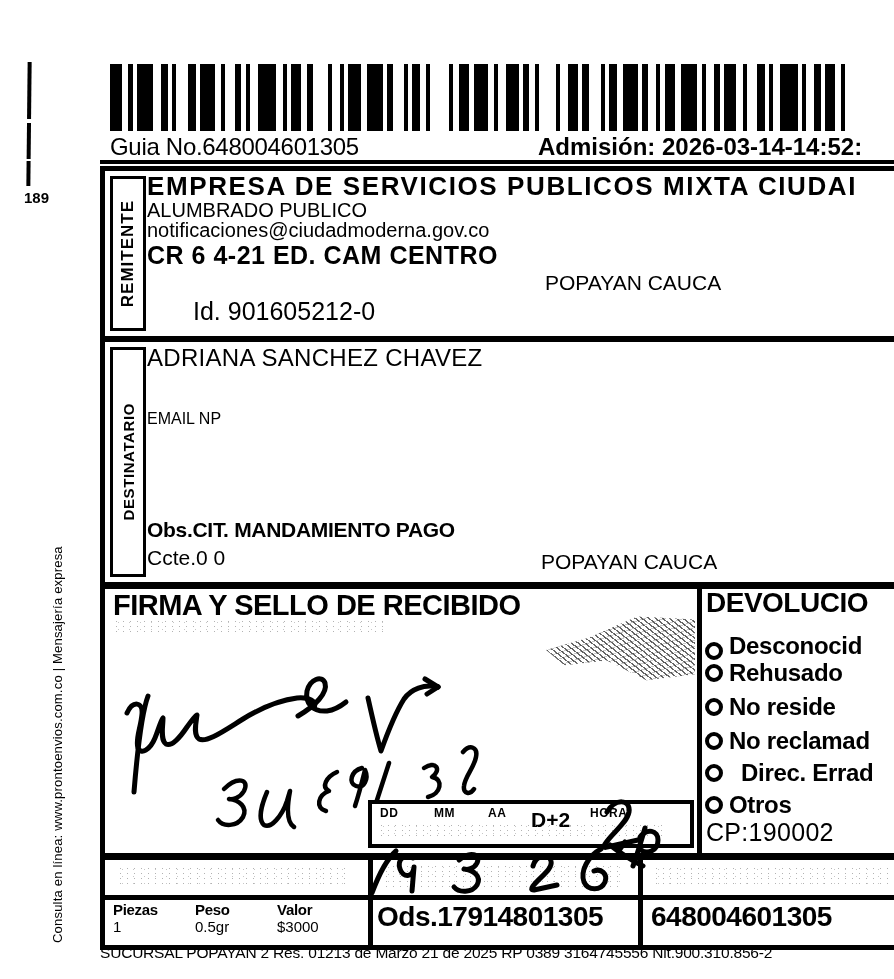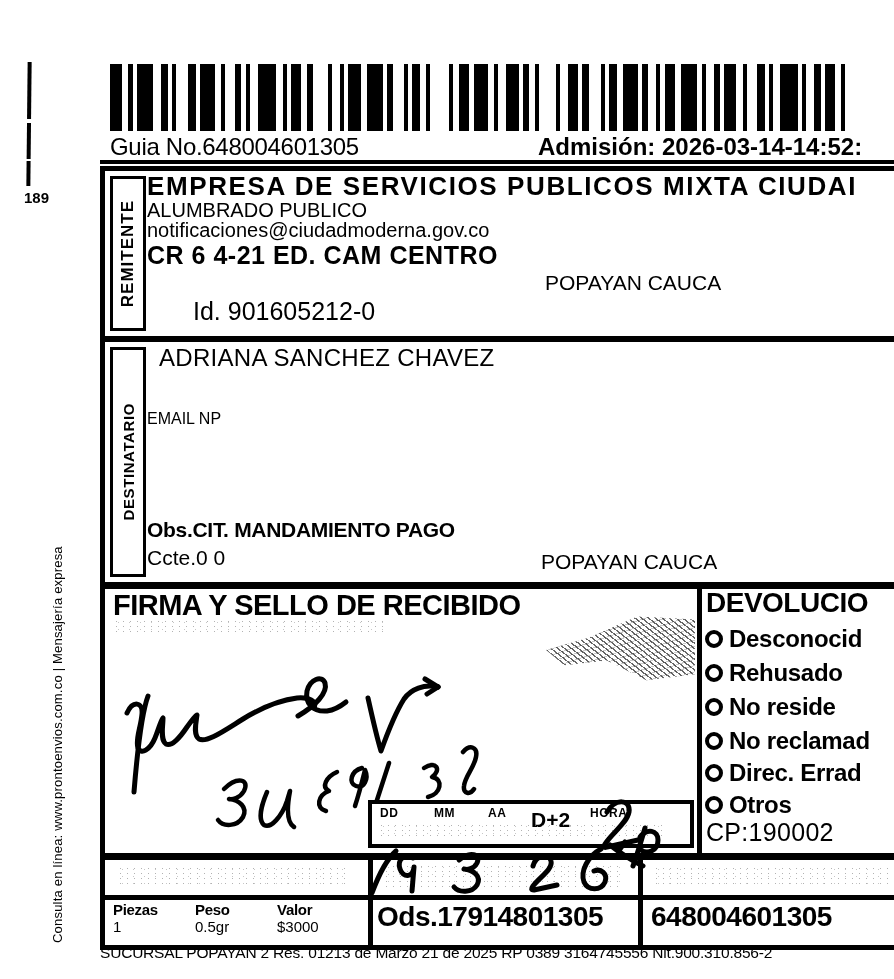--- a/index.html
+++ b/index.html
@@ -150,21 +150,21 @@
     <div class="abs nowrap" style="left:42px;top:48px;font-size:20px;">notificaciones@ciudadmoderna.gov.co</div>
     <div class="abs nowrap b" style="left:42px;top:70px;font-size:25px;letter-spacing:.5px;">CR 6  4-21 ED. CAM CENTRO</div>
     <div class="abs nowrap" style="left:440px;top:100px;font-size:21px;">POPAYAN CAUCA</div>
     <div class="abs nowrap" style="left:42px;top:126px;font-size:25px;margin-left:46px;">Id. 901605212-0</div>
   </div>
 
   <div class="abs box dest">
     <div class="vstrip">
       <span>DESTINATARIO</span>
     </div>
-    <div class="abs nowrap" style="left:42px;top:2px;font-size:24px;letter-spacing:.3px;margin-left:12px;">ADRIANA SANCHEZ CHAVEZ</div>
+    <div class="abs nowrap" style="left:42px;top:2px;font-size:24px;letter-spacing:.3px;">ADRIANA SANCHEZ CHAVEZ</div>
     <div class="abs nowrap" style="left:42px;top:68px;font-size:16px;">EMAIL NP</div>
     <div class="abs nowrap b" style="left:42px;top:176px;font-size:21px;letter-spacing:-.3px;">Obs.CIT. MANDAMIENTO PAGO</div>
     <div class="abs nowrap" style="left:42px;top:204px;font-size:21px;">Ccte.0 0</div>
     <div class="abs nowrap" style="left:436px;top:208px;font-size:21px;">POPAYAN CAUCA</div>
   </div>
 
   <div class="abs box firma">
     <div class="abs firma-title nowrap">FIRMA Y SELLO DE RECIBIDO</div>
     <div class="abs speckle" style="left:8px;top:30px;width:275px;height:15px;"></div>
     <div class="abs smudge"></div>
@@ -173,37 +173,37 @@
       <span class="hdrs" style="left:8px;">DD</span>
       <span class="hdrs" style="left:62px;">MM</span>
       <span class="hdrs" style="left:116px;">AA</span>
       <span class="hdrs" style="left:218px;">HORA</span>
       <span class="sp speckle"></span>
     </div>
   </div>
 
   <div class="abs box devol">
     <div class="abs devol-title nowrap">DEVOLUCIO</div>
-    <div class="opt" style="top:36px;">
+    <div class="opt" style="top:43px;align-items:flex-end;">
       <span class="ring"></span>
       <span class="lbl">Desconocid</span>
     </div>
     <div class="opt" style="top:70px;">
       <span class="ring"></span>
       <span class="lbl">Rehusado</span>
     </div>
     <div class="opt" style="top:104px;">
       <span class="ring"></span>
       <span class="lbl">No reside</span>
     </div>
     <div class="opt" style="top:138px;">
       <span class="ring"></span>
       <span class="lbl">No reclamad</span>
     </div>
-    <div class="opt" style="top:170px;">
+    <div class="opt" style="top:170px;gap:12px;">
       <span class="ring"></span>
       <span class="lbl">Direc. Errad</span>
     </div>
     <div class="opt" style="top:202px;">
       <span class="ring"></span>
       <span class="lbl">Otros</span>
     </div>
     <div class="abs cp nowrap">CP:190002</div>
   </div>
 

